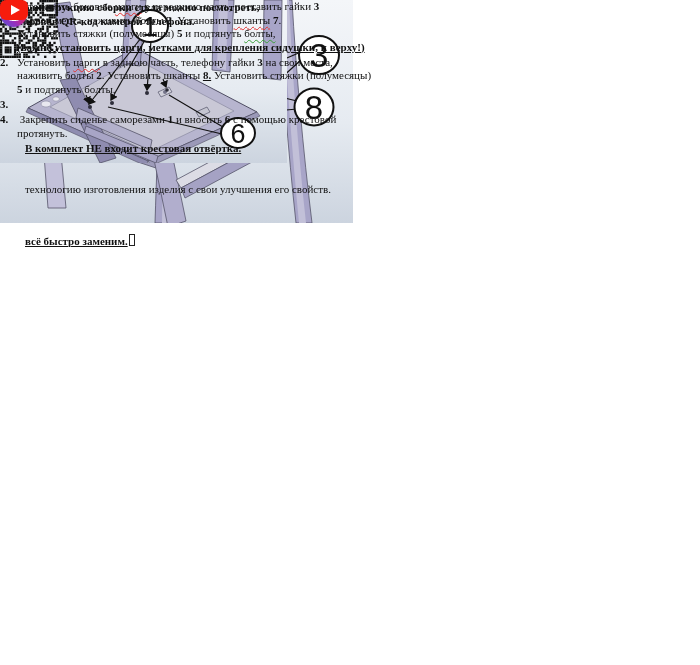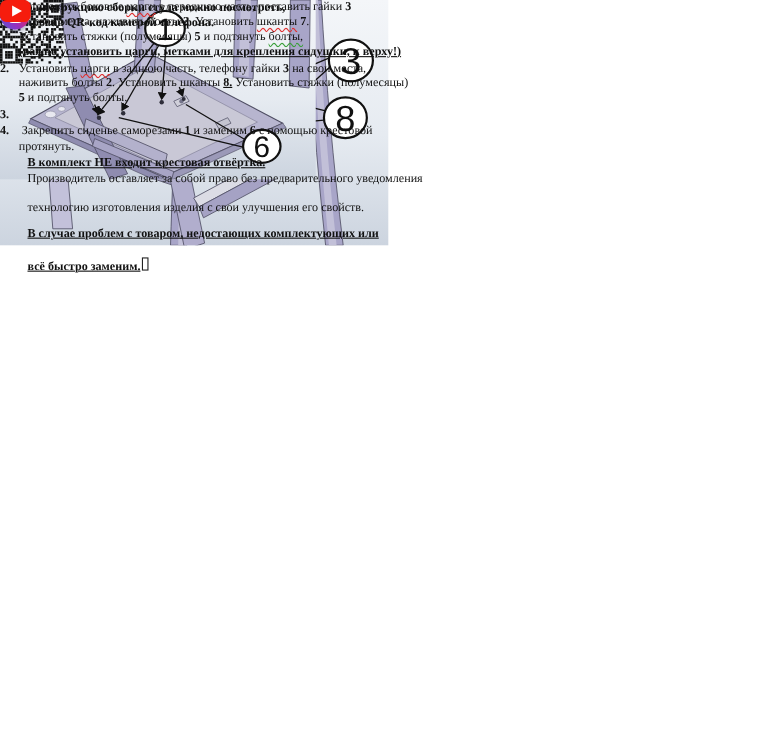--- a/index.html
+++ b/index.html
@@ -216,25 +216,25 @@
   </div>
   <div class="li">
     <span class="num">2.</span>
     <span><span>Установить </span><span class="rw">царги</span><span> в заднюю часть, телефону гайки </span><span class="b">3</span><span> на свои места,</span><br><span>наживить болты </span><span class="b">2</span><span>. Установить шканты </span><span class="b u">8.</span><span> Установить стяжки (полумесяцы)</span><br><span class="b">5</span><span> и подтянуть болты.</span></span>
   </div>
   <div class="li">
     <span class="num">3.</span>
   </div>
   <div class="li">
     <span class="num">4.</span>
-    <span><span>&nbsp;Закрепить сиденье саморезами </span><span class="b">1</span><span> и заменим </span><span class="b">6</span><span> с помощью крестовой</span><br><span>протянуть.</span></span>
+    <span><span>&nbsp;Закрепить сиденье саморезами </span><span class="b">1</span><span> и вносить </span><span class="b">6</span><span> с помощью крестовой</span><br><span>протянуть.</span></span>
   </div>
   <div class="para"><span class="b u">В комплект НЕ входит крестовая отвёртка.</span></div>
-  <div class="para"><span>Производитель оставляет за собой право без предварительного уведомления</span><br><br><span>технологию изготовления изделия с свои улучшения его свойств.</span></div>
-  <div class="para support"><span><span class="b u">В случае проблем с товаром, недостающих комплектующих или</span><br><br><span class="b u">всё быстро заменим.</span></span><span class="caret"></span></div>
+  <div class="para"><br><br><span>технологию изготовления изделия с свои улучшения его свойств.</span></div>
+  <div class="para support"><span><br><br><span class="b u">всё быстро заменим.</span></span><span class="caret"></span></div>
 </div>
 
 <div class="abs qr" style="left:334;top:604" id="qr"><svg width="58" height="58" viewBox="0 0 58 58" fill="#111">
       <rect x="0.00" y="0.00" width="2.32" height="2.32"></rect>
       <rect x="2.32" y="0.00" width="2.32" height="2.32"></rect>
       <rect x="4.64" y="0.00" width="2.32" height="2.32"></rect>
       <rect x="6.96" y="0.00" width="2.32" height="2.32"></rect>
       <rect x="9.28" y="0.00" width="2.32" height="2.32"></rect>
       <rect x="11.60" y="0.00" width="2.32" height="2.32"></rect>
       <rect x="13.92" y="0.00" width="2.32" height="2.32"></rect>

